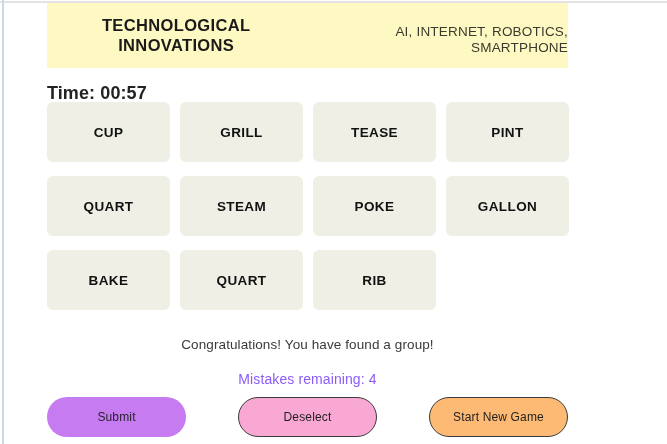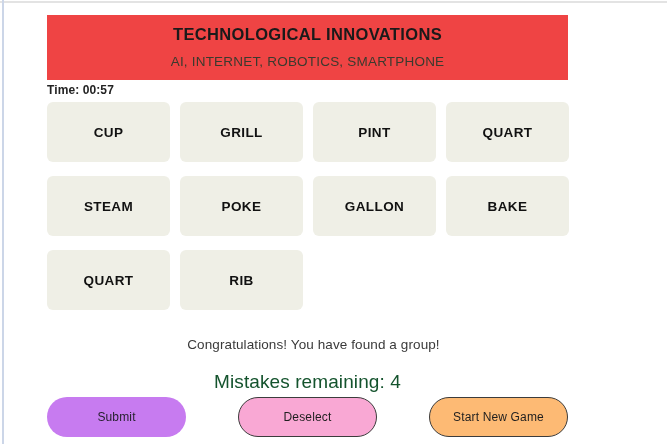--- a/index.html
+++ b/index.html
@@ -34,27 +34,26 @@
     position: absolute;
     left: 0; top: 0;
     width: 667px; height: 444px;
   }
 
   
   #category-banner {
     position: absolute;
     left: 47px; top: 3px;
     width: 521px; height: 65px;
-    background: #ef4444;
+    background: #fef9c3;
     display: flex;
-    flex-direction: column;
+    flex-direction: row;
     align-items: center;
     justify-content: center;
     box-sizing: border-box;
-    margin-top: 12px;
   }
   #category-title {
     font-size: 16.5px;
     font-weight: 700;
     letter-spacing: 0.35px;
     color: #1a1a1a;
     line-height: 1.2;
     text-align: center;
   }
   #category-words {
@@ -64,21 +63,21 @@
     letter-spacing: 0.2px;
     color: #3b3a2e;
     line-height: 1.2;
     text-align: right;
   }
 
   
   #timer {
     position: absolute;
     left: 47px; top: 83px;
-    font-size: 12px;
+    font-size: 18px;
     font-weight: 700;
     color: #232323;
     letter-spacing: 0.1px;
   }
 
   
   #word-grid {
     position: absolute;
     left: 47px; top: 102px;
     width: 521px;
@@ -107,29 +106,28 @@
 
   
   #status-message {
     position: absolute;
     left: 0; top: 337px;
     width: 615px;
     text-align: center;
     font-size: 13.5px;
     color: #3a3a3a;
     letter-spacing: 0.1px;
-    margin-left: 6px;
   }
   #mistakes-remaining {
     position: absolute;
     left: 0; top: 371px;
     width: 615px;
     text-align: center;
-    font-size: 19px;
-    color: #14532d;
+    font-size: 14px;
+    color: #8b5cf6;
     letter-spacing: 0.1px;
   }
 
   
   #action-row {
     position: absolute;
     left: 47px; top: 397px;
     width: 521px;
     height: 40px;
   }
@@ -179,20 +177,21 @@
   <div id="category-banner">
     <div id="category-title">TECHNOLOGICAL INNOVATIONS</div>
     <div id="category-words">AI, INTERNET, ROBOTICS, SMARTPHONE</div>
   </div>
 
   <div id="timer">Time: 00:57</div>
 
   <div id="word-grid">
     <button class="word-tile">CUP</button>
     <button class="word-tile">GRILL</button>
+    <button class="word-tile">TEASE</button>
     <button class="word-tile">PINT</button>
     <button class="word-tile">QUART</button>
     <button class="word-tile">STEAM</button>
     <button class="word-tile">POKE</button>
     <button class="word-tile">GALLON</button>
     <button class="word-tile">BAKE</button>
     <button class="word-tile">QUART</button>
     <button class="word-tile">RIB</button>
   </div>
 

